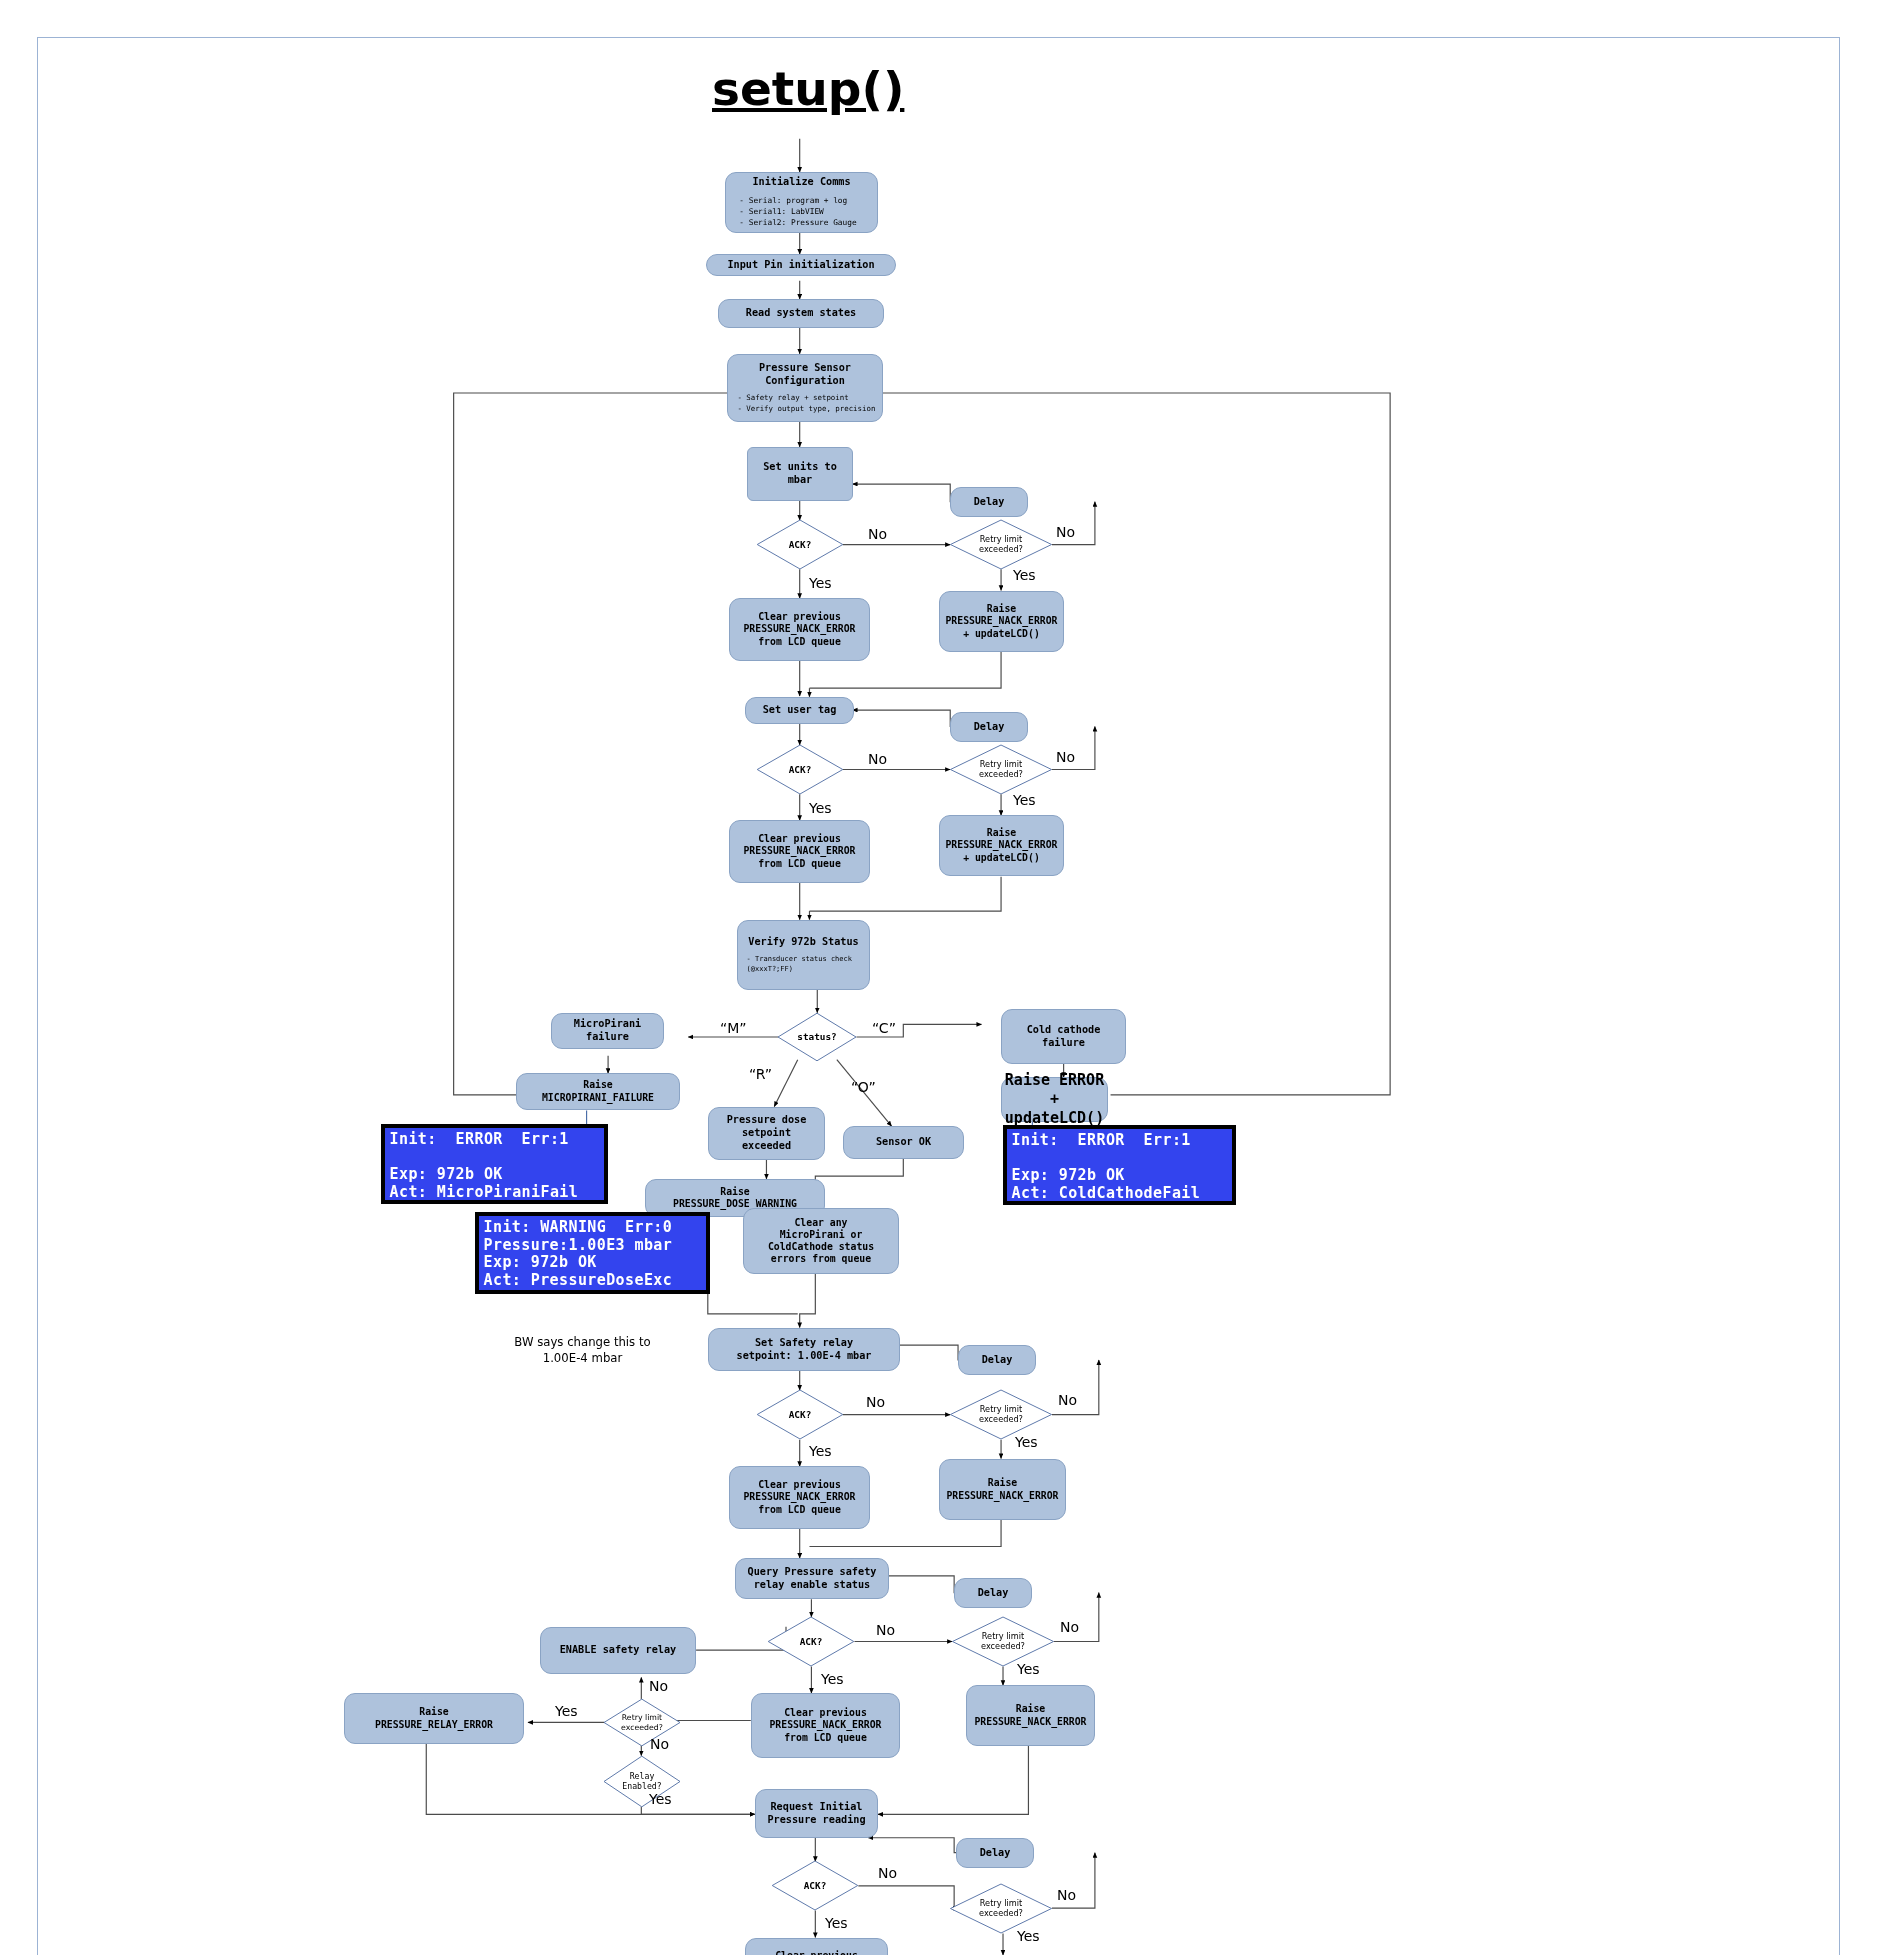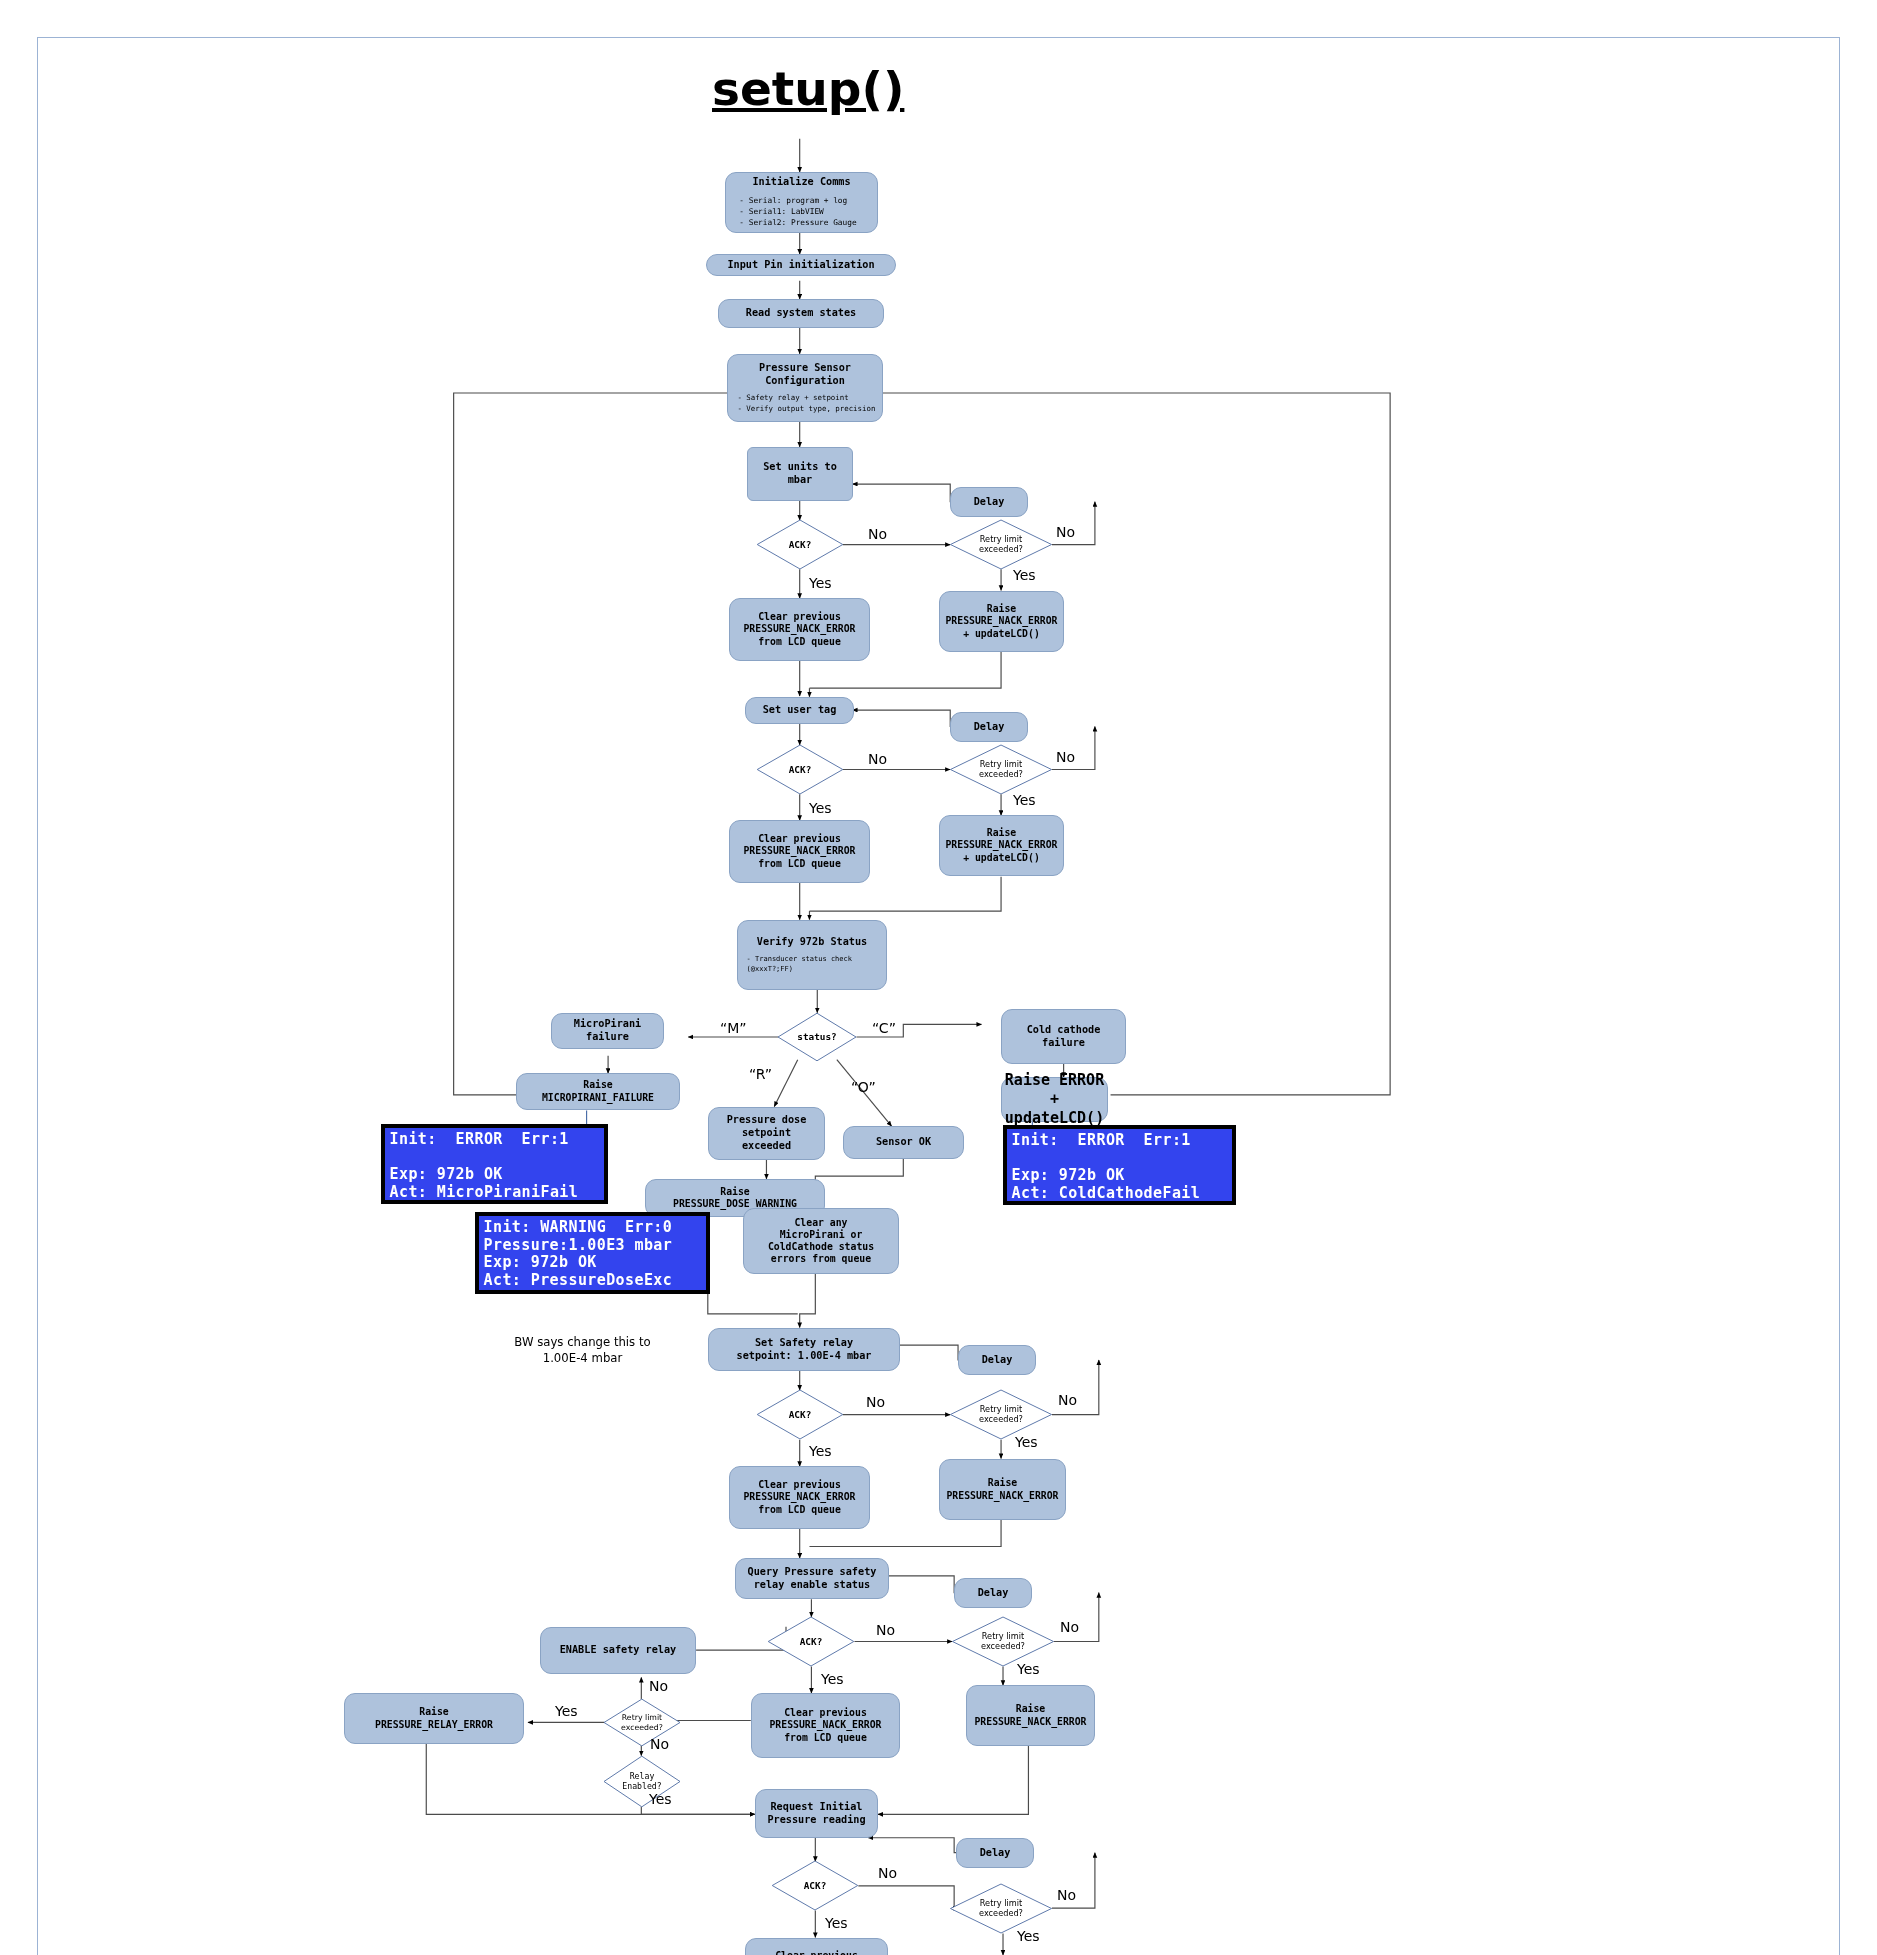--- a/index.html
+++ b/index.html
@@ -286,21 +286,21 @@
 PRESSURE_NACK_ERROR
 + updateLCD()</div>
   </div>
 
   <div class="box" style="left:729px;top:820px;width:141px;height:63px;font-size:9.8px;">
     <div class="ttl">Clear previous
 PRESSURE_NACK_ERROR
 from LCD queue</div>
   </div>
 
-  <div class="box" style="left:737px;top:920px;width:150px;height:70px;font-size:10.2px;">
+  <div class="box" style="left:737px;top:920px;width:133px;height:70px;font-size:10.2px;">
     <div class="ttl">Verify 972b Status</div>
     <div class="sub" style="margin-left:8.6px;font-size:7px;">- Transducer status check
   (@xxxT?;FF)</div>
   </div>
 
   <div class="box" style="left:551px;top:1013px;width:113px;height:36px;font-size:10.2px;">
     <div class="ttl">MicroPirani
 failure</div>
   </div>
 

